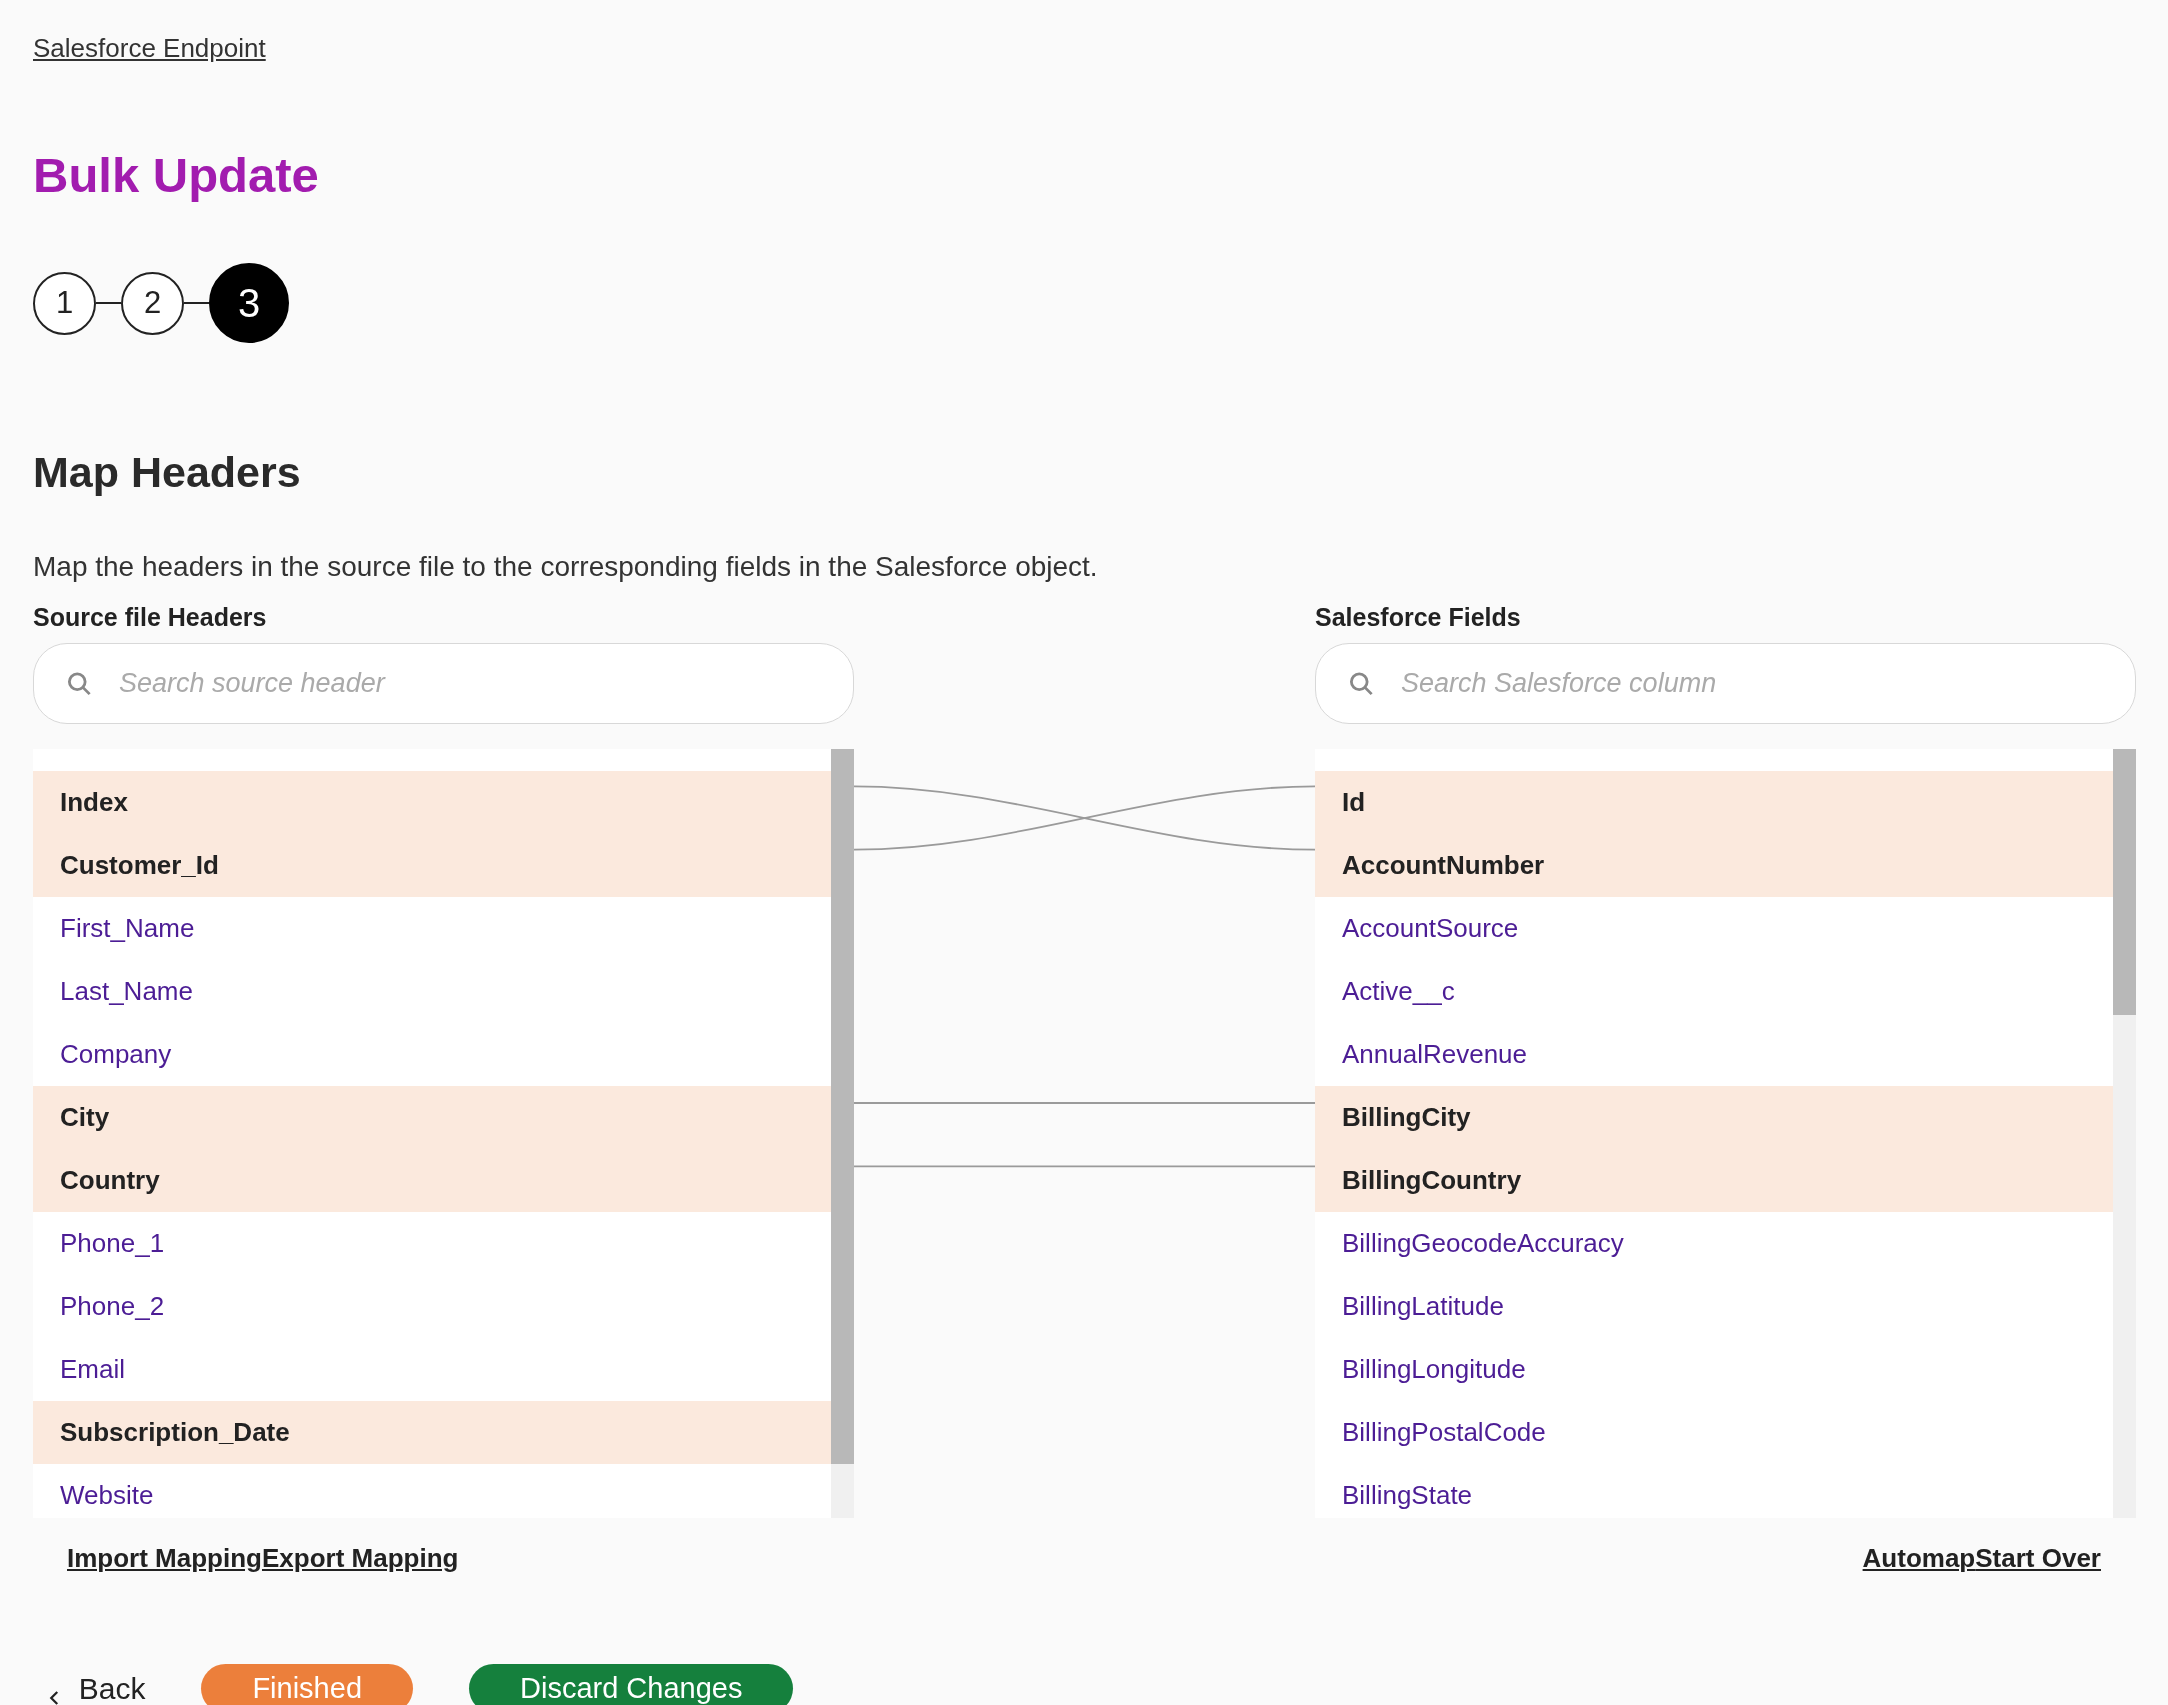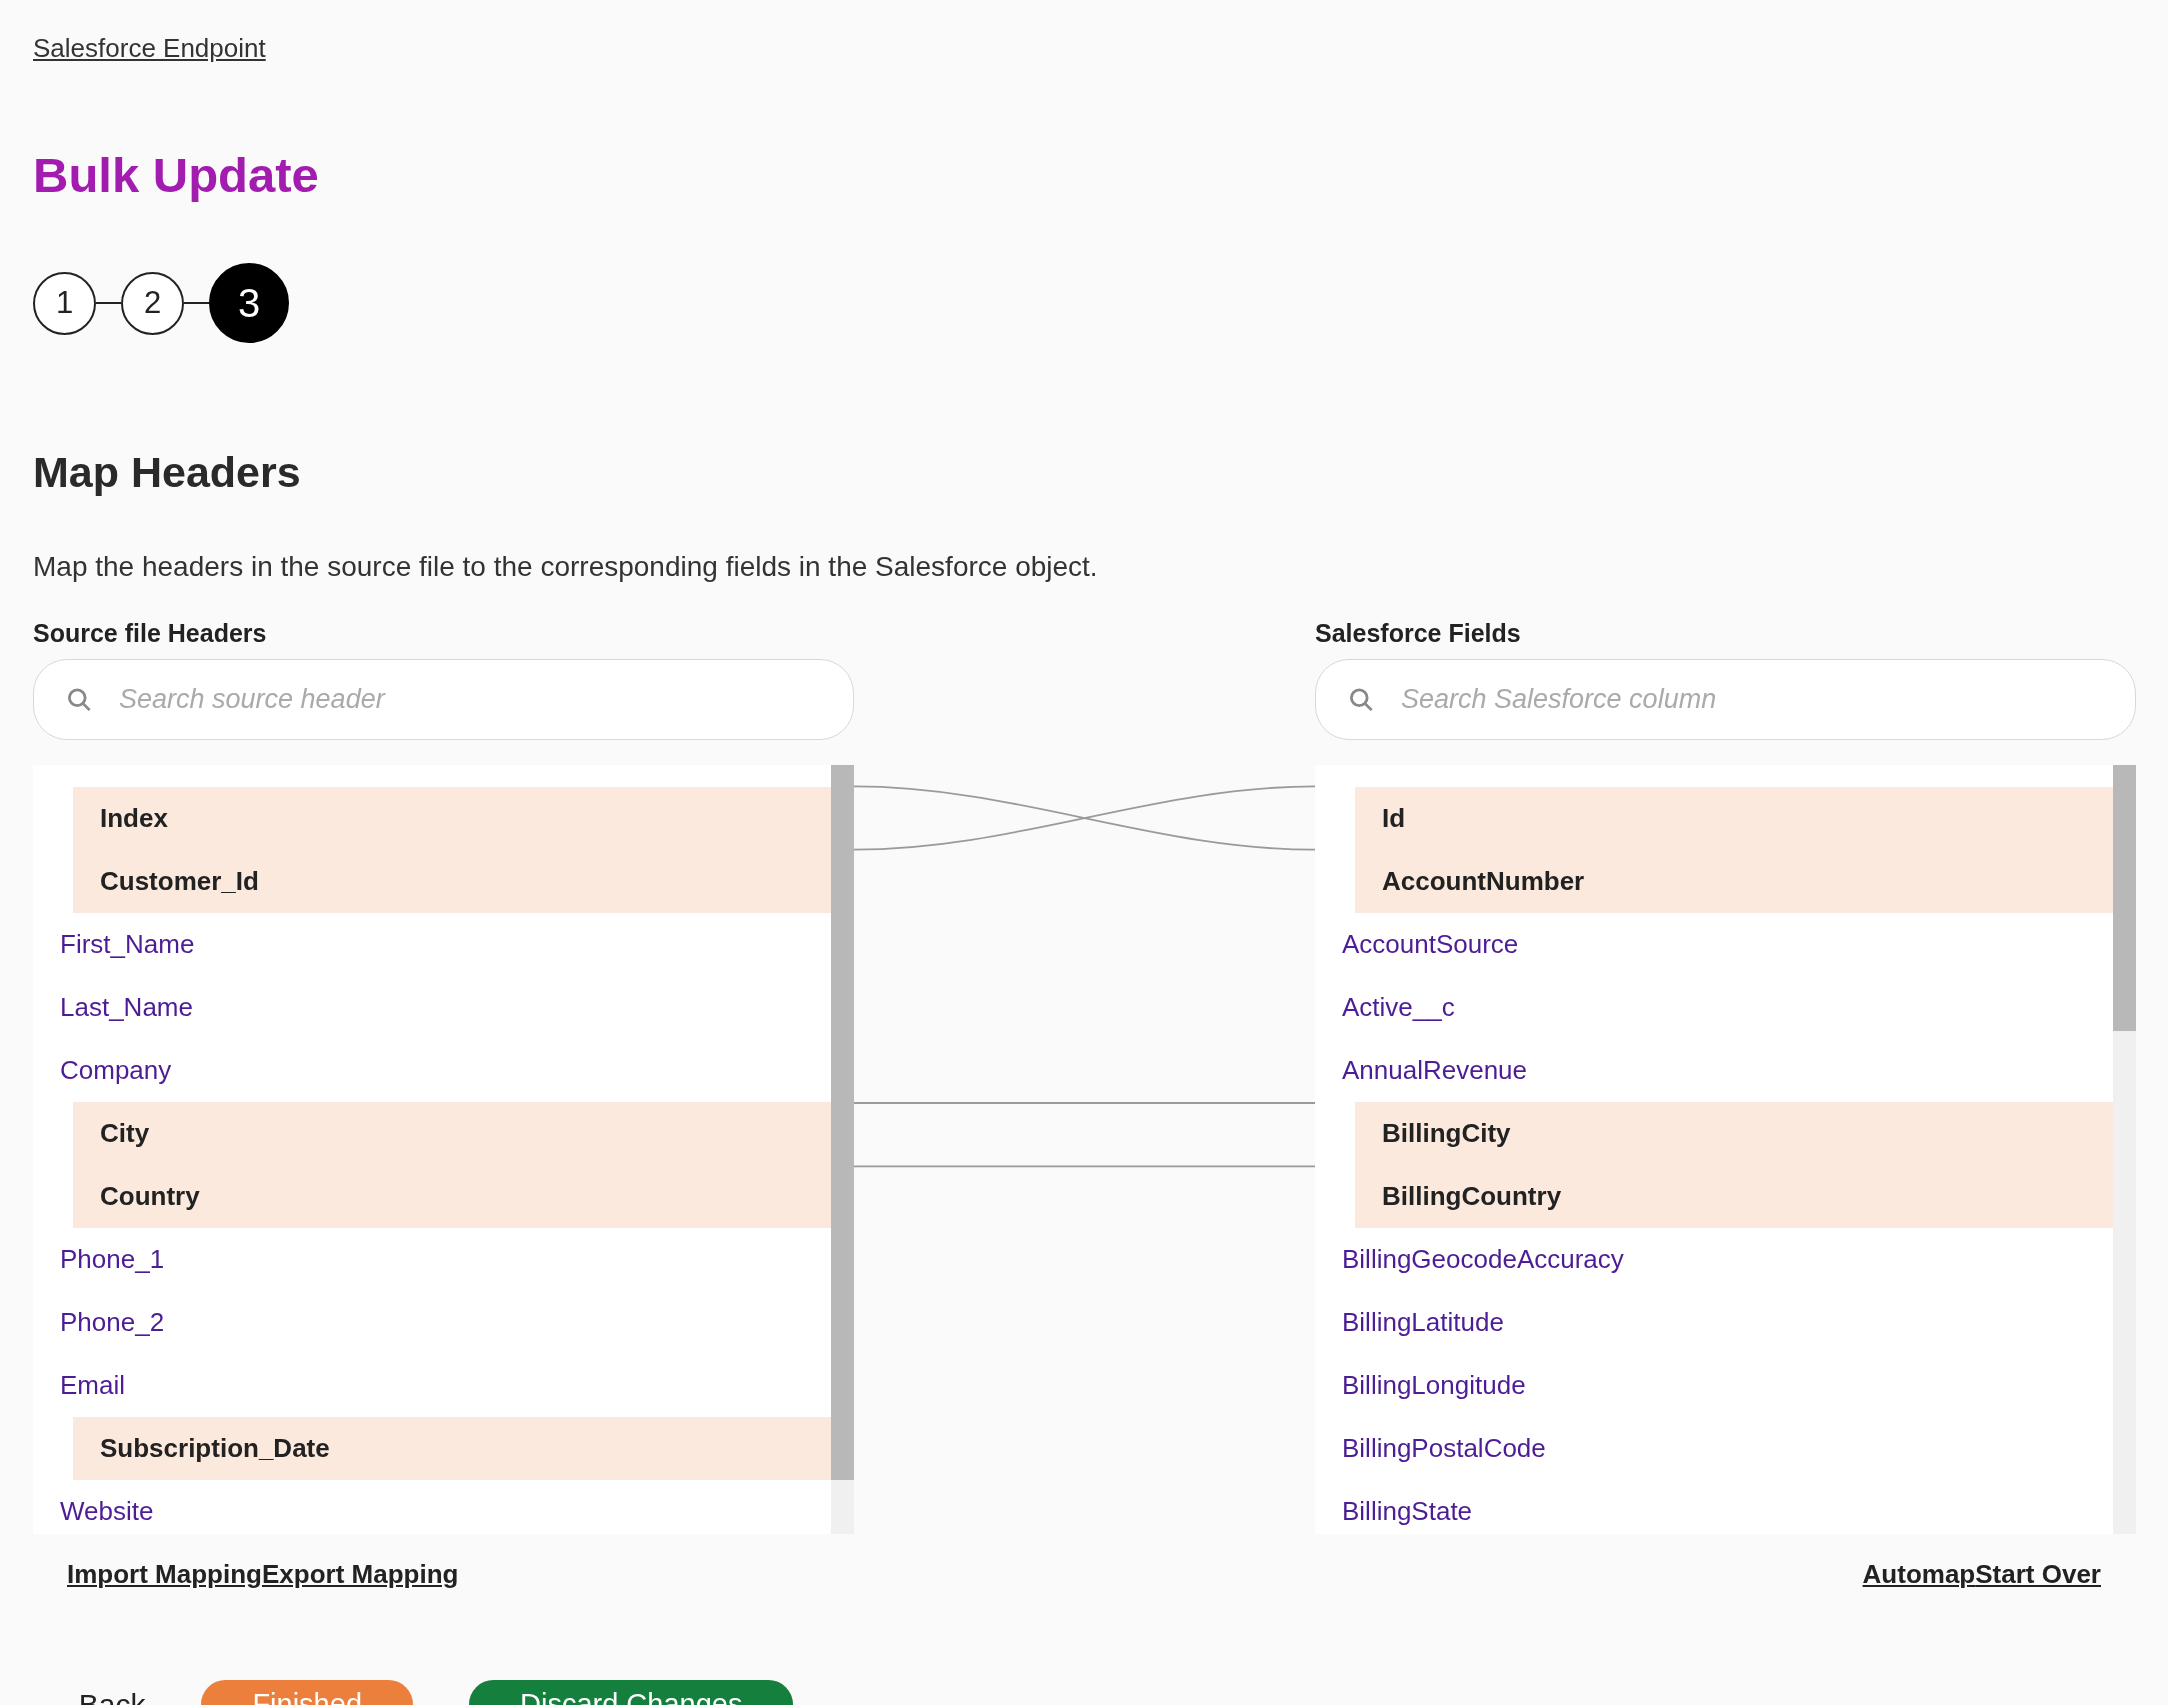--- a/index.html
+++ b/index.html
@@ -77,21 +77,20 @@
   }
   .col {
     flex: 0 0 821px;
     width: 821px;
   }
   .col-label {
     font-size: 25px;
     font-weight: 700;
     color: #222;
     margin-bottom: 11px;
-    margin-top: 16px;
   }
   .search-wrap {
     position: relative;
     margin-bottom: 25px;
   }
   .search-input {
     width: 100%;
     height: 81px;
     border: 1.8px solid #d8d8d8;
     border-radius: 34px;
@@ -134,21 +133,20 @@
     padding: 0 27px;
     font-size: 26px;
     color: #4c1d95;
     background: #fff;
     cursor: pointer;
   }
   .list-row.mapped {
     background: #fbe9dd;
     font-weight: 700;
     color: #222;
-    margin-left: 40px;
   }
   .scrollbar-track {
     position: absolute;
     right: 0;
     top: 0;
     width: 23.5px;
     height: 100%;
     background: #f0f0f0;
   }
   .scrollbar-thumb {

